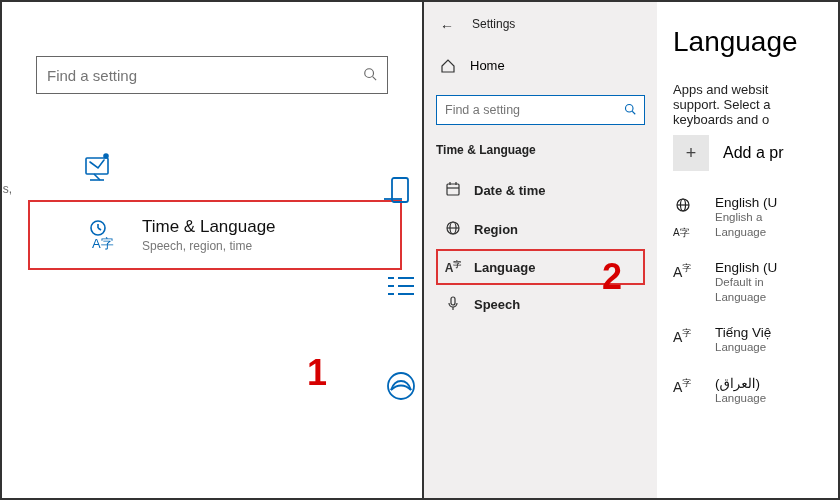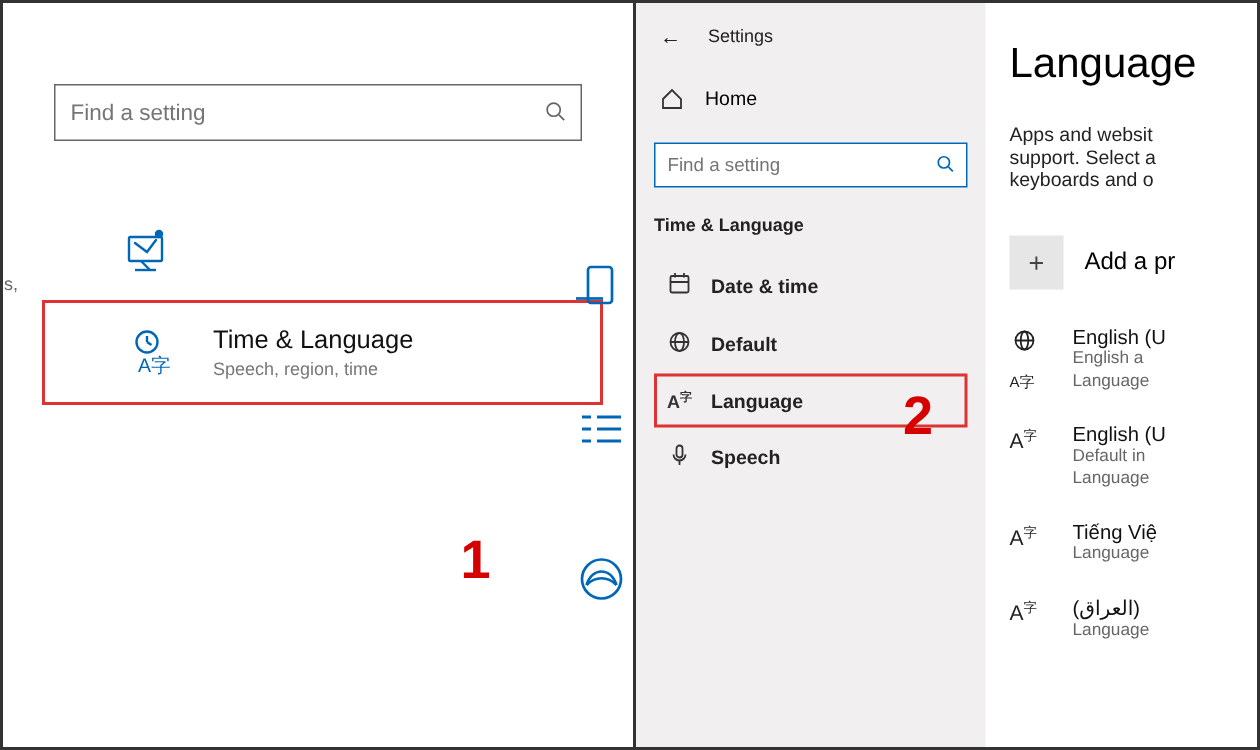--- a/index.html
+++ b/index.html
@@ -31,21 +31,21 @@
   .sb-search { border: 1px solid #0067b8; height: 30px; display: flex; align-items: center; padding: 0 8px; background: #fff; margin-bottom: 18px; }
   .sb-search input { flex:1; border:none; outline:none; font-size:12.5px; color:#0067b8; background:transparent; }
   .sb-search .sicn { color:#0067b8; font-size:12px; }
   .sb-section { font-size: 12px; font-weight: 600; color: #222; margin-bottom: 14px; }
   .sb-item { display: flex; align-items: center; gap: 12px; font-size: 13px; color: #222; padding: 10px 8px; font-weight: bold; }
   .sb-item.highlight { border: 2px solid #d33; padding: 8px 6px; }
   .sb-item .icn { width: 18px; text-align: center; font-size: 14px; color:#333; }
   .marker2 { position: absolute; left: 178px; top: 254px; color: #d60000; font-weight: 900; font-size: 36px; font-family: Arial; }
   .content { flex:1; padding: 24px 0 0 16px; overflow:hidden; }
   .content h1 { font-size: 28px; font-weight: 400; margin-bottom: 24px; white-space: nowrap; }
-  .content .desc { font-size: 13px; color:#222; margin-bottom: 30px; white-space: nowrap; }
+  .content .desc { font-size: 13px; color:#222; margin-bottom: 8px; white-space: nowrap; }
   .add-row { display:flex; align-items:center; gap:14px; margin-bottom: 24px; white-space: nowrap; }
   .add-btn { width: 36px; height:36px; background:#e6e6e6; display:flex; align-items:center; justify-content:center; font-size:18px; color:#444; }
   .lang-row { display:flex; gap:14px; margin-bottom: 20px; white-space: nowrap; }
   .lang-icon { width:28px; font-size:17px; color:#222; flex-shrink:0; padding-top:2px; }
   .lang-text .lt { font-size:13.5px; color:#111; }
   .lang-text .ls { font-size:11.5px; color:#666; line-height:1.3; }
   
   .left-cut { position:absolute; left:-6px; top:180px; font-size:12px; color:#666; }
 </style>
 </head>
@@ -159,21 +159,21 @@
         <span>Date &amp; time</span>
       </div>
       <div class="sb-item">
         <span class="icn">
           <svg width="16" height="16" viewBox="0 0 16 16" fill="none" stroke="#333" stroke-width="1.2">
               <circle cx="8" cy="8" r="6"></circle>
               <ellipse cx="8" cy="8" rx="3" ry="6"></ellipse>
               <line x1="2" y1="8" x2="14" y2="8"></line>
             </svg>
         </span>
-        <span>Default</span>
+        <span>Region</span>
       </div>
       <div class="sb-item highlight">
         <span class="icn" style="font-size:12px;">A<sup style="font-size:8px;">字</sup></span>
         <span>Language</span>
       </div>
       <div class="sb-item">
         <span class="icn">
           <svg width="16" height="16" viewBox="0 0 16 16" fill="none" stroke="#333" stroke-width="1.2">
               <rect x="6" y="2" width="4" height="8" rx="2"></rect>
               <path d="M4 8 a4 4 0 0 0 8 0"></path>

